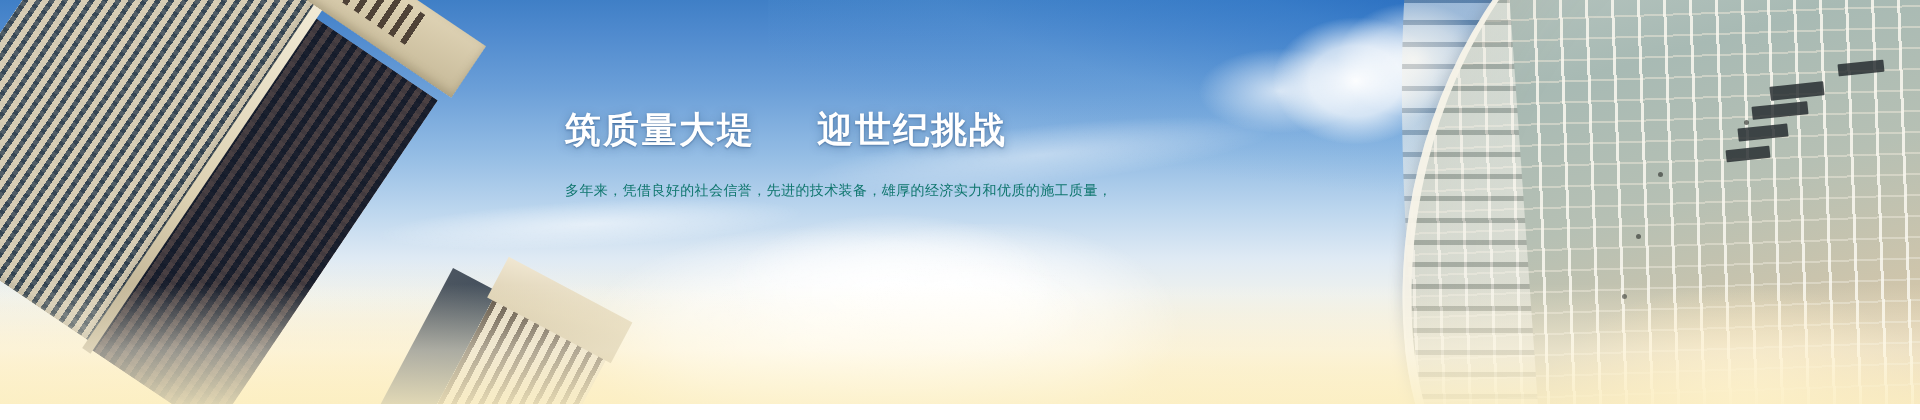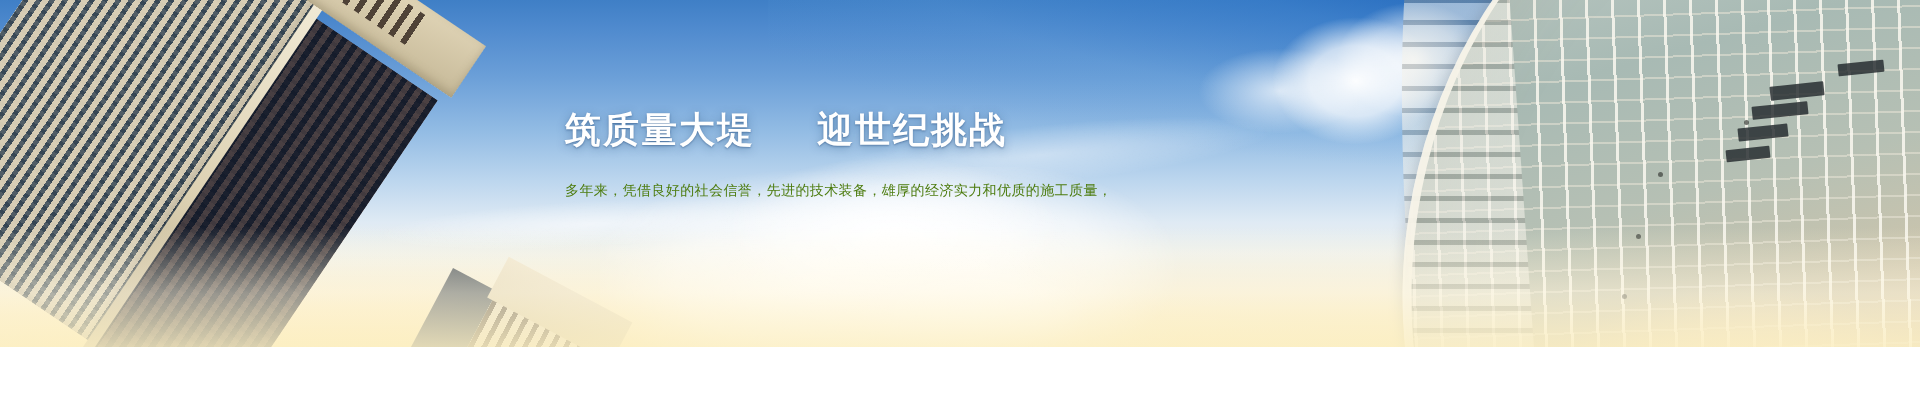--- a/index.html
+++ b/index.html
@@ -7,21 +7,21 @@
   html, body {
     width:1920px; height:420px;
     overflow:hidden;
     background:#ffffff;
     font-family:"Liberation Sans", "DejaVu Sans", sans-serif;
   }
 
   
   .banner{
     position:relative;
-    width:1920px; height:347px;
+    width:1920px; height:404px;
     overflow:hidden;
   }
 
   
   .sky{
     position:absolute; inset:0;
     background:
       linear-gradient(to bottom,
         #3f7fc6 0%,
         #4f8ace 8%,
@@ -293,21 +293,21 @@
     white-space:nowrap;
     text-shadow:
        0 1px 2px rgba(24,62,110,.45),
        0 2px 10px rgba(24,62,110,.35);
   }
   .headline .gap{ display:inline-block; width:38px; }
   .subcopy{
     margin-top:26px;
     font-size:14px;
     line-height:26px;
-    color:#4d7c0f;
+    color:#0f766e;
     letter-spacing:.4px;
   }
   .subcopy p{ white-space:nowrap; }
 </style>
 </head>
 <body>
 
 <div class="banner">
 
   <div class="sky"></div>

